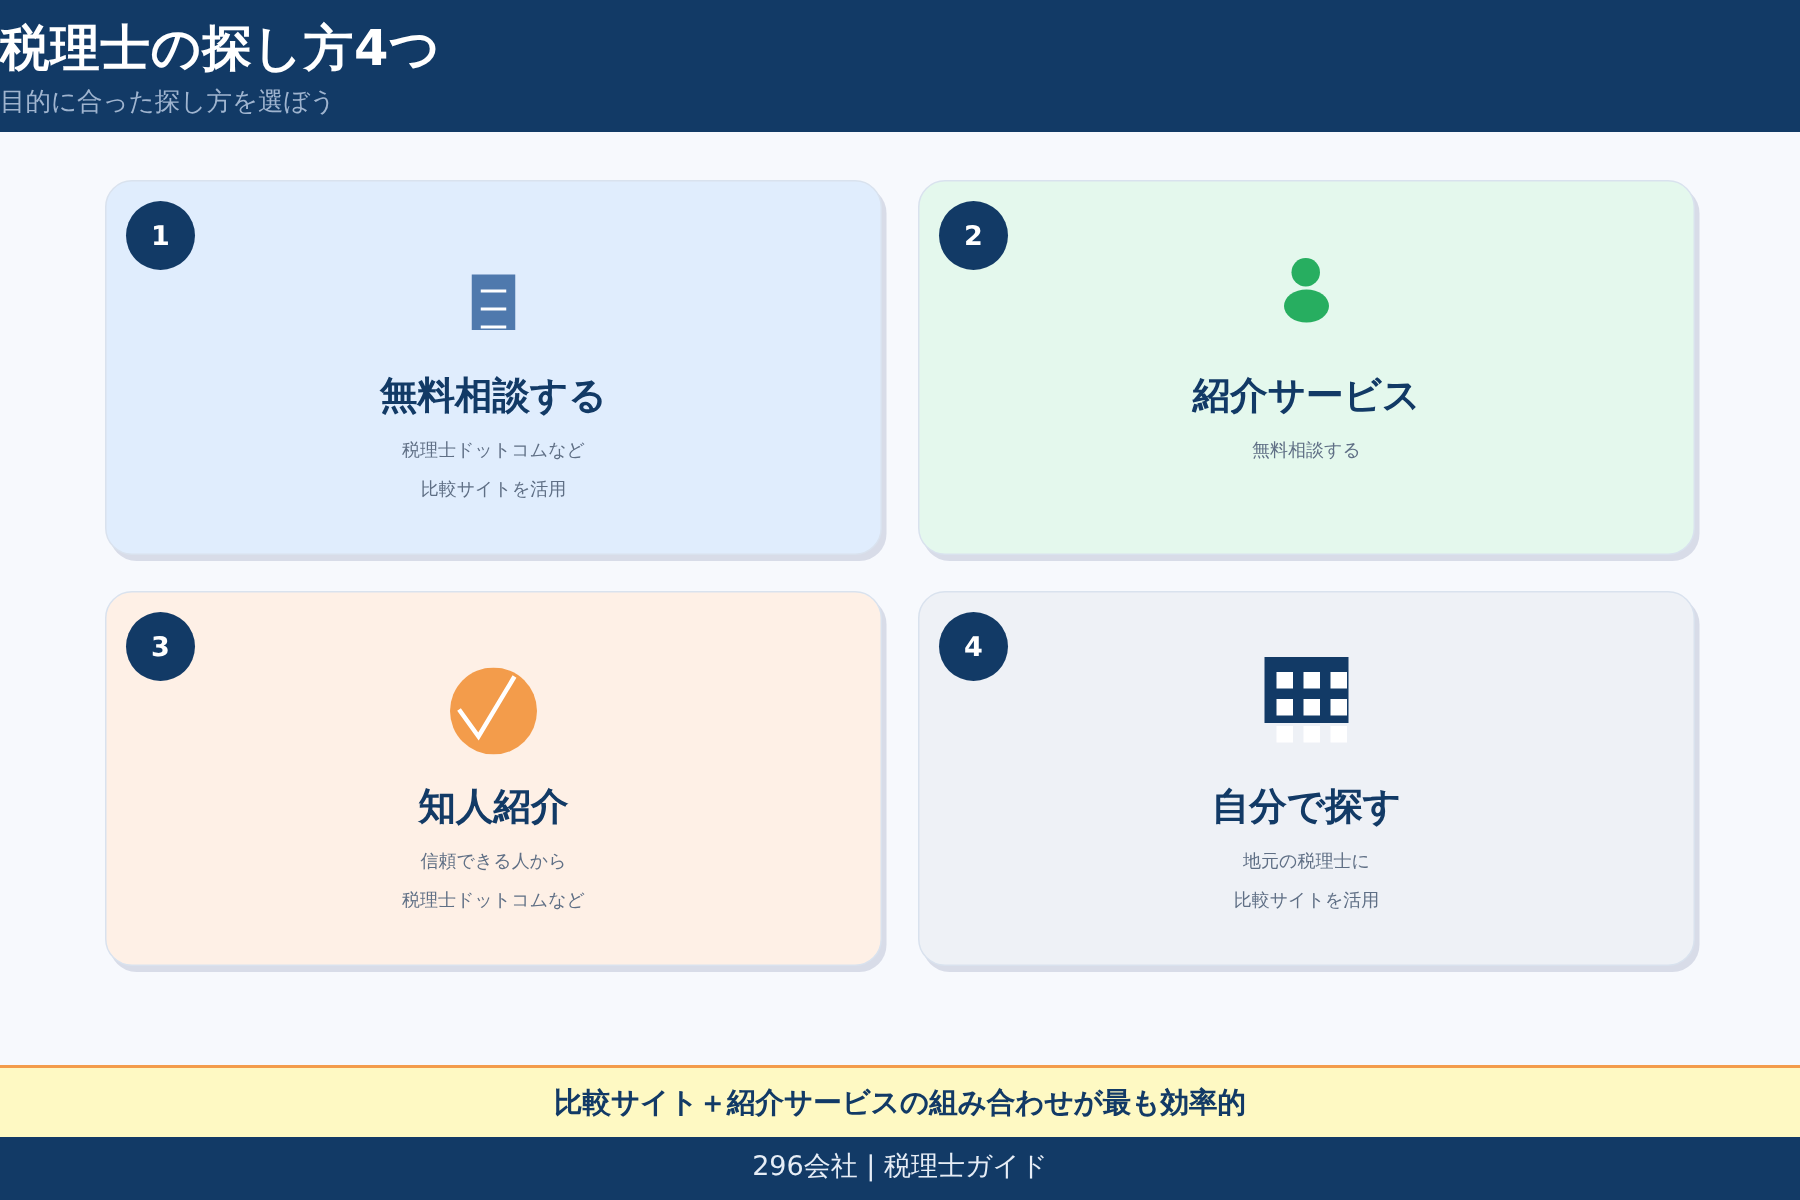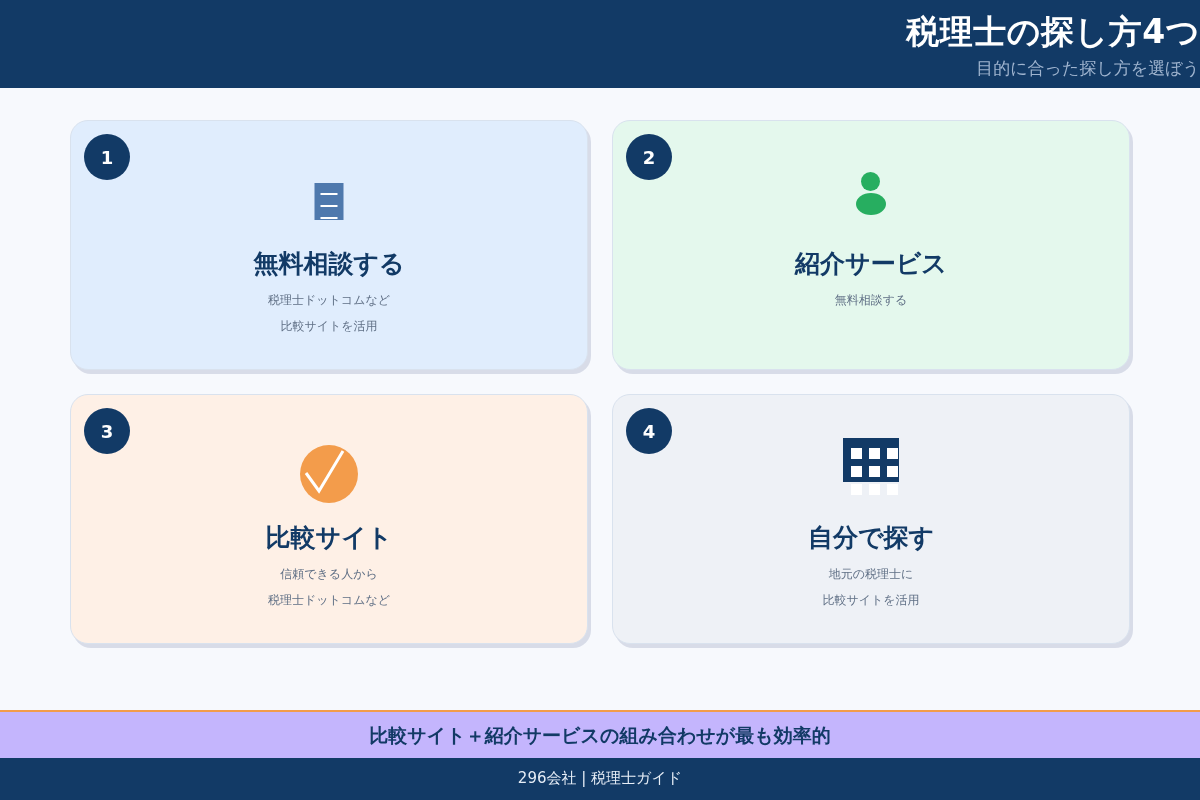--- a/index.html
+++ b/index.html
@@ -5,30 +5,30 @@
     * { box-sizing: border-box; margin: 0; padding: 0; }
     html, body { width: 1200px; height: 800px; overflow: hidden; }
     body {
       font-family: "DejaVu Sans", "Liberation Sans", sans-serif;
       background: #f7f9fd;
       position: relative;
     }
     .header {
       position: absolute; left: 0; top: 0; width: 1200px; height: 88px;
       background: #123a66;
-      text-align: right;
+      text-align: left;
     }
     .header .title {
       position: absolute; left: 0; right: 0; top: 10px;
       color: #ffffff; font-size: 33px; font-weight: bold; line-height: 44px;
       letter-spacing: 0.5px;
     }
     .header .subtitle {
       position: absolute; left: 0; right: 0; top: 56px;
-      color: #9fb4cf; font-size: 17px; line-height: 24px; padding-left: 10px;
+      color: #9fb4cf; font-size: 17px; line-height: 24px;
     }
     .card {
       position: absolute; width: 518px; height: 250px;
       border-radius: 18px;
       border: 1px solid #d9e2ee;
       box-shadow: 3px 4px 0 #d8dce8;
     }
     .card .badge {
       position: absolute; left: 13px; top: 13px;
       width: 46px; height: 46px; border-radius: 50%;
@@ -67,27 +67,27 @@
     .icon-check { top: 50px; width: 58px; height: 58px; }
 
     
     .icon-building { top: 43px; width: 56px; height: 58px; }
     .icon-building .block { position: absolute; left: 0; top: 0; width: 56px; height: 44px; background: #123a66; }
     .icon-building .win { position: absolute; width: 11px; height: 11px; background: #fff; }
 
     .tip-rule { position: absolute; left: 0; top: 710px; width: 1200px; height: 2px; background: #f39c4b; }
     .tip {
       position: absolute; left: 0; top: 712px; width: 1200px; height: 46px;
-      background: #c4b5fd; text-align: center;
+      background: #fef9c3; text-align: center;
       color: #123a66; font-size: 19px; font-weight: bold; line-height: 46px;
     }
     .footer {
       position: absolute; left: 0; top: 758px; width: 1200px; height: 42px;
       background: #123a66; text-align: center;
-      color: #e6edf6; font-size: 15px; line-height: 40px;
+      color: #e6edf6; font-size: 18px; line-height: 40px;
     }
   </style>
 </head>
 <body>
 
 <div class="header">
   <div class="title">税理士の探し方4つ</div>
   <div class="subtitle">目的に合った探し方を選ぼう</div>
 </div>
 
@@ -118,21 +118,21 @@
 </div>
 
 <div class="card c3">
   <div class="badge">3</div>
   <div class="icon icon-check">
     <svg width="58" height="58" viewBox="0 0 58 58">
       <circle cx="29" cy="29" r="29" fill="#f39c4b"></circle>
       <polyline points="6,28 19,46 43,6" fill="none" stroke="#ffffff" stroke-width="3"></polyline>
     </svg>
   </div>
-  <div class="card-title">比較サイト</div>
+  <div class="card-title">知人紹介</div>
   <div class="card-desc">
     <div>信頼できる人から</div>
     <div>税理士ドットコムなど</div>
   </div>
 </div>
 
 <div class="card c4">
   <div class="badge">4</div>
   <div class="icon icon-building">
     <div class="block"></div>

